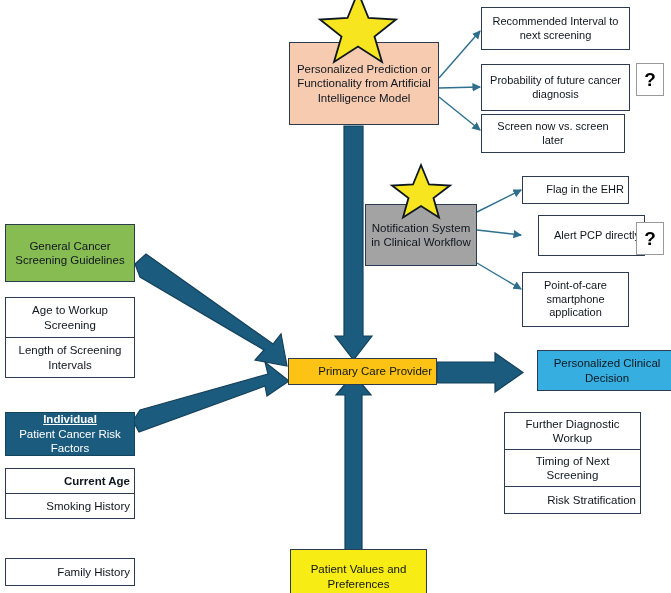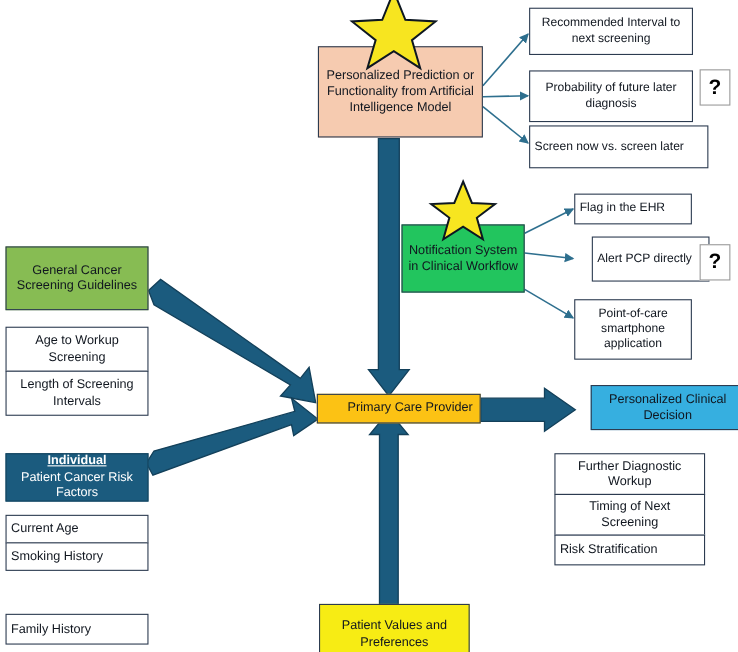--- a/index.html
+++ b/index.html
@@ -9,32 +9,32 @@
     font-family:"Liberation Sans", sans-serif;
     overflow:hidden;
     position:relative;
   }
   #canvas{position:absolute;left:0;top:0;width:671px;height:593px;}
   .node{
     position:absolute;
     box-sizing:border-box;
     display:flex;
     align-items:center;
-    justify-content:flex-start;
+    justify-content:flex-end;
     text-align:center;
     line-height:1.25;
     border:1.6px solid #2c3b50;
     color:#10161f;
     z-index:5;
   }
   .node span{display:block;padding:0 4px;}
 
   
   .n-peach{background:#f6cbb0;}
-  .n-pink{background:#22c55e;}
+  .n-pink{background:#a3a3a3;}
   .n-green{background:#87bc53;}
   .n-yellow{background:#f7ec14;}
   .n-gold{background:#fcc214;}
   .n-blue{background:#36afe0;}
   .n-navy{background:#1b5b7e;color:#ffffff;border-color:#14455f;}
   .n-white{background:#ffffff;}
 
   .qbox{
     position:absolute;
     box-sizing:border-box;
@@ -104,23 +104,23 @@
   </svg>
 
   <div class="node n-peach" style="left:289px;top:42px;width:150px;height:83px;font-size:11.5px;">
     <span>Personalized Prediction or Functionality from Artificial Intelligence Model</span>
   </div>
 
   <div class="node n-white" style="left:481px;top:7px;width:149px;height:43px;font-size:11px;">
     <span>Recommended Interval to next screening</span>
   </div>
   <div class="node n-white" style="left:481px;top:64px;width:149px;height:47px;font-size:11px;">
-    <span>Probability of future later diagnosis</span>
+    <span>Probability of future cancer diagnosis</span>
   </div>
-  <div class="node n-white" style="left:481px;top:114px;width:163px;height:39px;font-size:11px;">
+  <div class="node n-white" style="left:481px;top:114px;width:144px;height:39px;font-size:11px;">
     <span>Screen now vs. screen later</span>
   </div>
 
   <div class="qbox" style="left:636px;top:63px;width:28px;height:33px;font-size:19px;">
     <span>?</span>
   </div>
   <div class="qbox" style="left:636px;top:222px;width:28px;height:33px;font-size:19px;">
     <span>?</span>
   </div>
 
@@ -147,21 +147,21 @@
   <div class="node n-white" style="left:5px;top:337px;width:130px;height:41px;font-size:11.5px;">
     <span>Length of Screening Intervals</span>
   </div>
 
   <div class="node n-navy" style="left:5px;top:412px;width:130px;height:44px;font-size:11.5px;">
     <span>
       <span class="u">Individual</span>
         <span> Patient Cancer Risk Factors</span>
     </span>
   </div>
-  <div class="node n-white" style="left:5px;top:468px;width:130px;height:26px;font-size:11.5px;">
+  <div class="node n-white" style="left:5px;top:468px;width:130px;height:26px;font-size:11.5px;font-weight:bold;">
     <span>Current Age</span>
   </div>
   <div class="node n-white" style="left:5px;top:493px;width:130px;height:26px;font-size:11.5px;">
     <span>Smoking History</span>
   </div>
   <div class="node n-white" style="left:5px;top:558px;width:130px;height:28px;font-size:11.5px;">
     <span>Family History</span>
   </div>
 
   <div class="node n-yellow" style="left:290px;top:549px;width:137px;height:55px;font-size:11.5px;">

